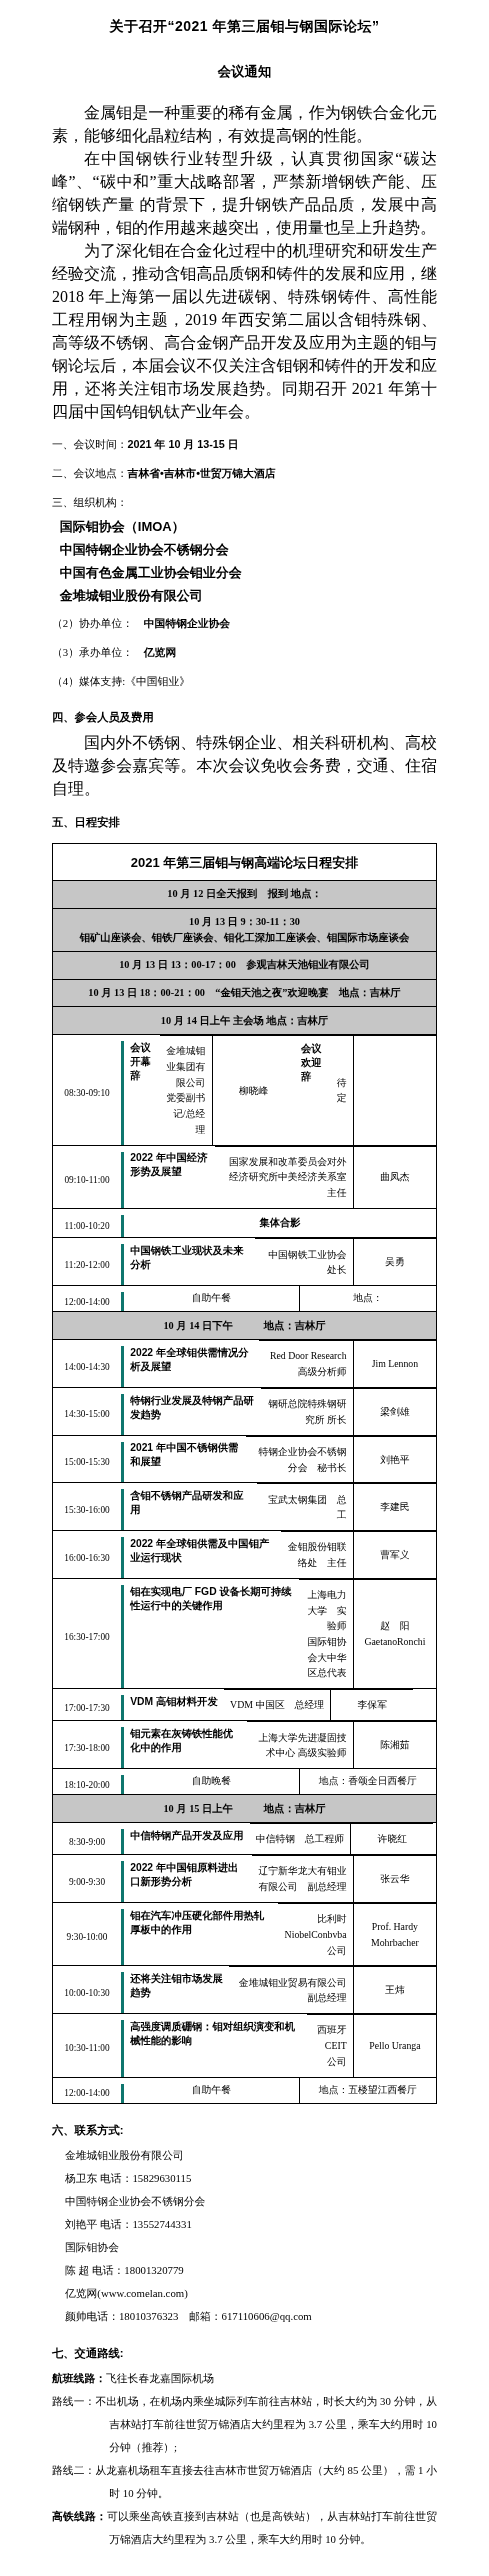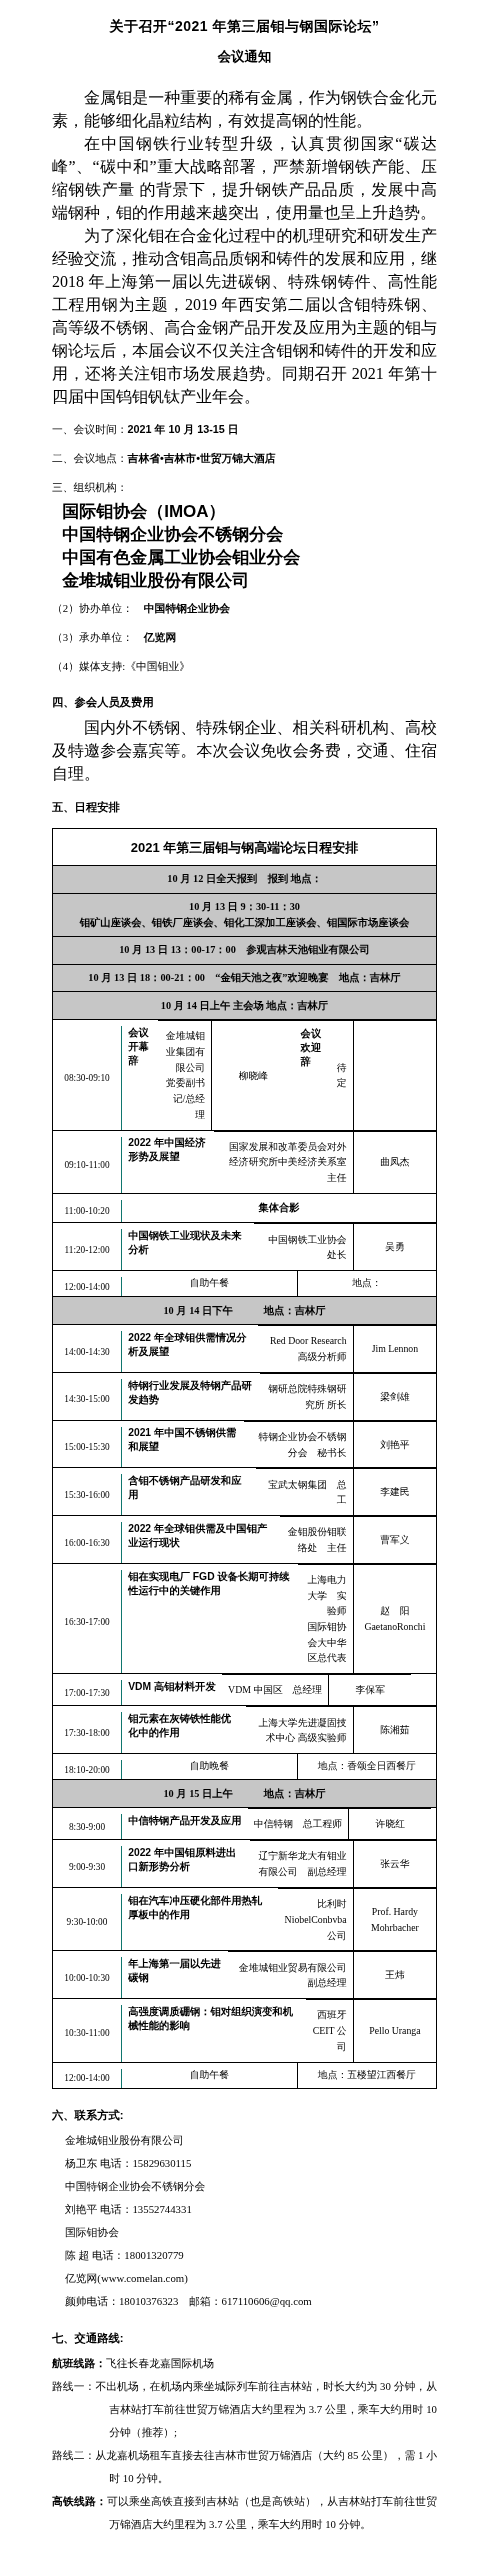--- a/index.html
+++ b/index.html
@@ -3,41 +3,41 @@
 <meta charset="utf-8">
 <style>
   html,body{margin:0;padding:0;background:#888;}
   .page{width:489px;height:3091px;background:#fff;margin:0 auto;position:relative;
         font-family:"Liberation Serif","DejaVu Serif",serif;color:#000;overflow:hidden;}
   .content{padding:15.5px 52px 0 52px;}
 
   .doc-title{text-align:center;font-family:"Liberation Sans","DejaVu Sans",sans-serif;
              font-weight:bold;font-size:14px;line-height:1.55;letter-spacing:0.5px;}
   .doc-title2{text-align:center;font-family:"Liberation Sans","DejaVu Sans",sans-serif;
-              font-weight:bold;font-size:13.4px;margin-top:11px;}
+              font-weight:bold;font-size:13.4px;margin-top:26px;}
 
   .para{font-size:16px;line-height:23px;text-indent:2em;margin:0;text-align:justify;}
   .para.first{margin-top:19.6px;}
 
   .item{font-size:10.8px;line-height:26px;margin:3.1px 0 0 0;}
   .item .lbl{}
   .bold-sans{font-family:"Liberation Sans","DejaVu Sans",sans-serif;font-weight:bold;}
-  .host-line{font-size:17px;line-height:23px;margin-left:0.6em;
+  .host-line{font-size:13px;line-height:23px;margin-left:0.6em;
              font-family:"Liberation Sans","DejaVu Sans",sans-serif;font-weight:bold;}
   .sec-head{font-size:11.3px;line-height:27px;font-family:"Liberation Sans","DejaVu Sans",sans-serif;
             font-weight:bold;margin-top:9.3px;}
 
   
   .sch{border:1px solid #000;margin-top:7.2px;}
   .sch-title{text-align:center;font-family:"Liberation Sans","DejaVu Sans",sans-serif;
              font-weight:bold;font-size:13px;padding:9.3px 0 8.2px 0;}
   .sch-banner{background:#c6c6c6;border-top:1px solid #000;text-align:center;font-weight:bold;
               font-size:10.3px;padding:5.7px 3.1px;line-height:1.5;}
   .sch-row{display:flex;border-top:1px solid #000;align-items:stretch;}
-  .sch-time{flex:0 0 66px;border-right:1px solid #0f766e;display:flex;align-items:center;
+  .sch-time{flex:0 0 66px;border-right:3px solid #0f766e;display:flex;align-items:center;
             justify-content:center;font-size:9.3px;padding:2.1px 1px;margin-top:6px;}
   .sch-body{flex:1;display:flex;}
   .sch-sub{border-top:0.5px solid #000;}
   .sch-sub:first-child{border-top:none;}
   .sub-title{font-family:"Liberation Sans","DejaVu Sans",sans-serif;font-weight:bold;
              font-size:10.3px;padding:5.7px 6.2px;}
   .sub-speaker{display:flex;align-items:stretch;}
   .spk-affil{flex:1;display:flex;flex-direction:column;justify-content:center;
              align-items:flex-end;text-align:right;font-size:9.8px;padding:7.2px 6.2px;line-height:1.6;}
   .spk-name{flex:0 0 78px;border-left:1px solid #000;display:flex;flex-direction:column;
@@ -334,21 +334,21 @@
                 <div class="spk-name">
                   <div>Prof. Hardy</div>
                   <div>Mohrbacher</div>
                 </div>
               </div>
             </div>
           </div>
           <div class="sch-row">
             <div class="sch-time">10:00-10:30</div>
             <div class="sch-body">
-              <div class="sch-sub sub-title">年上海第一届以先进碳钢</div>
+              <div class="sch-sub sub-title">还将关注钼市场发展趋势</div>
               <div class="sch-sub sub-speaker">
                 <div class="spk-affil">
                   <div>金堆城钼业贸易有限公司　副总经理</div>
                 </div>
                 <div class="spk-name">
                   <div>王炜</div>
                 </div>
               </div>
             </div>
           </div>

